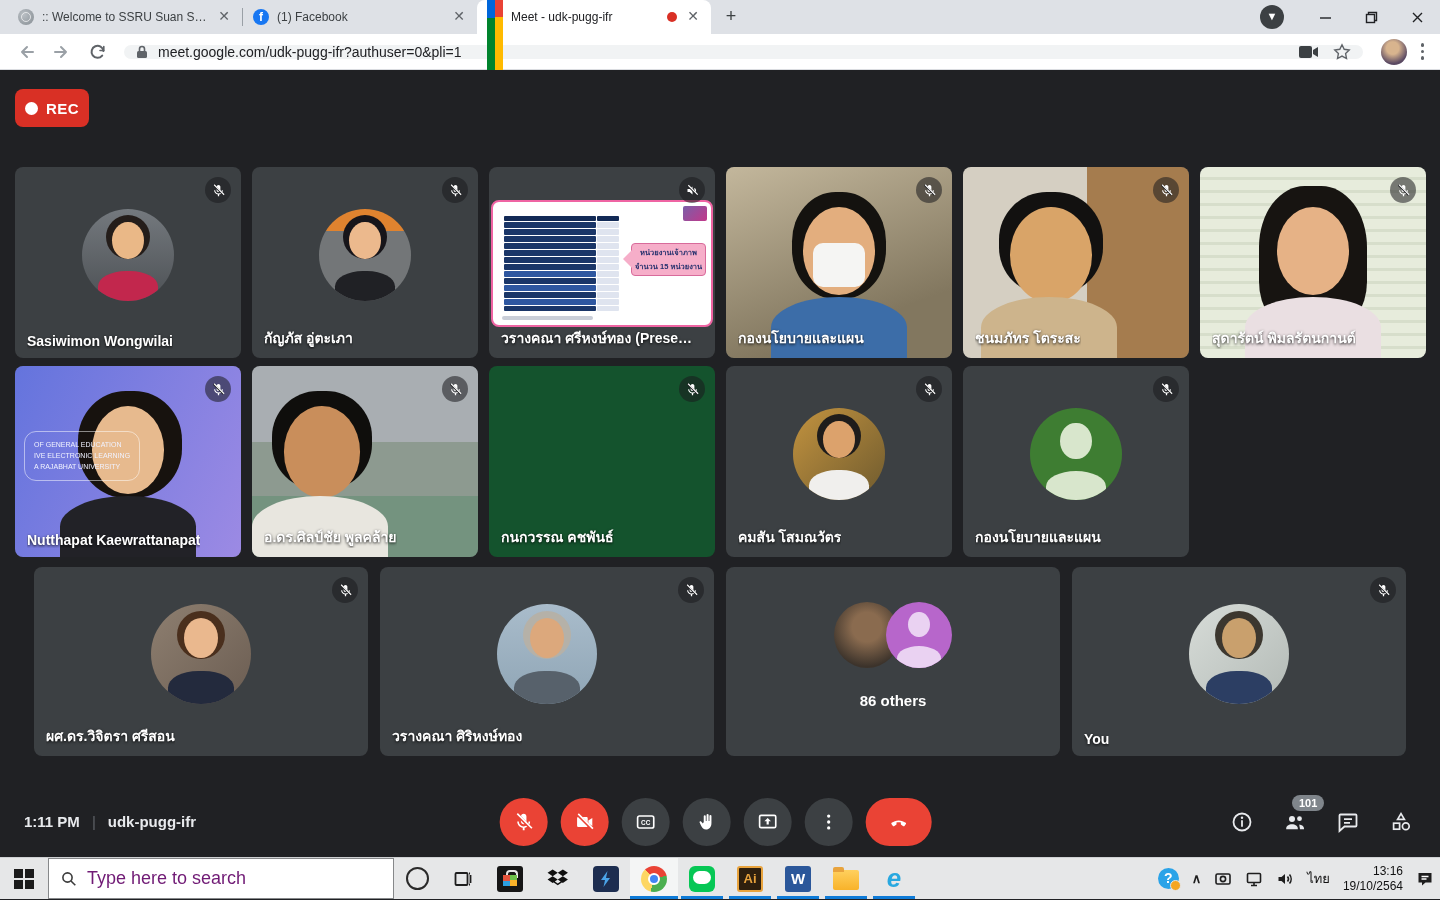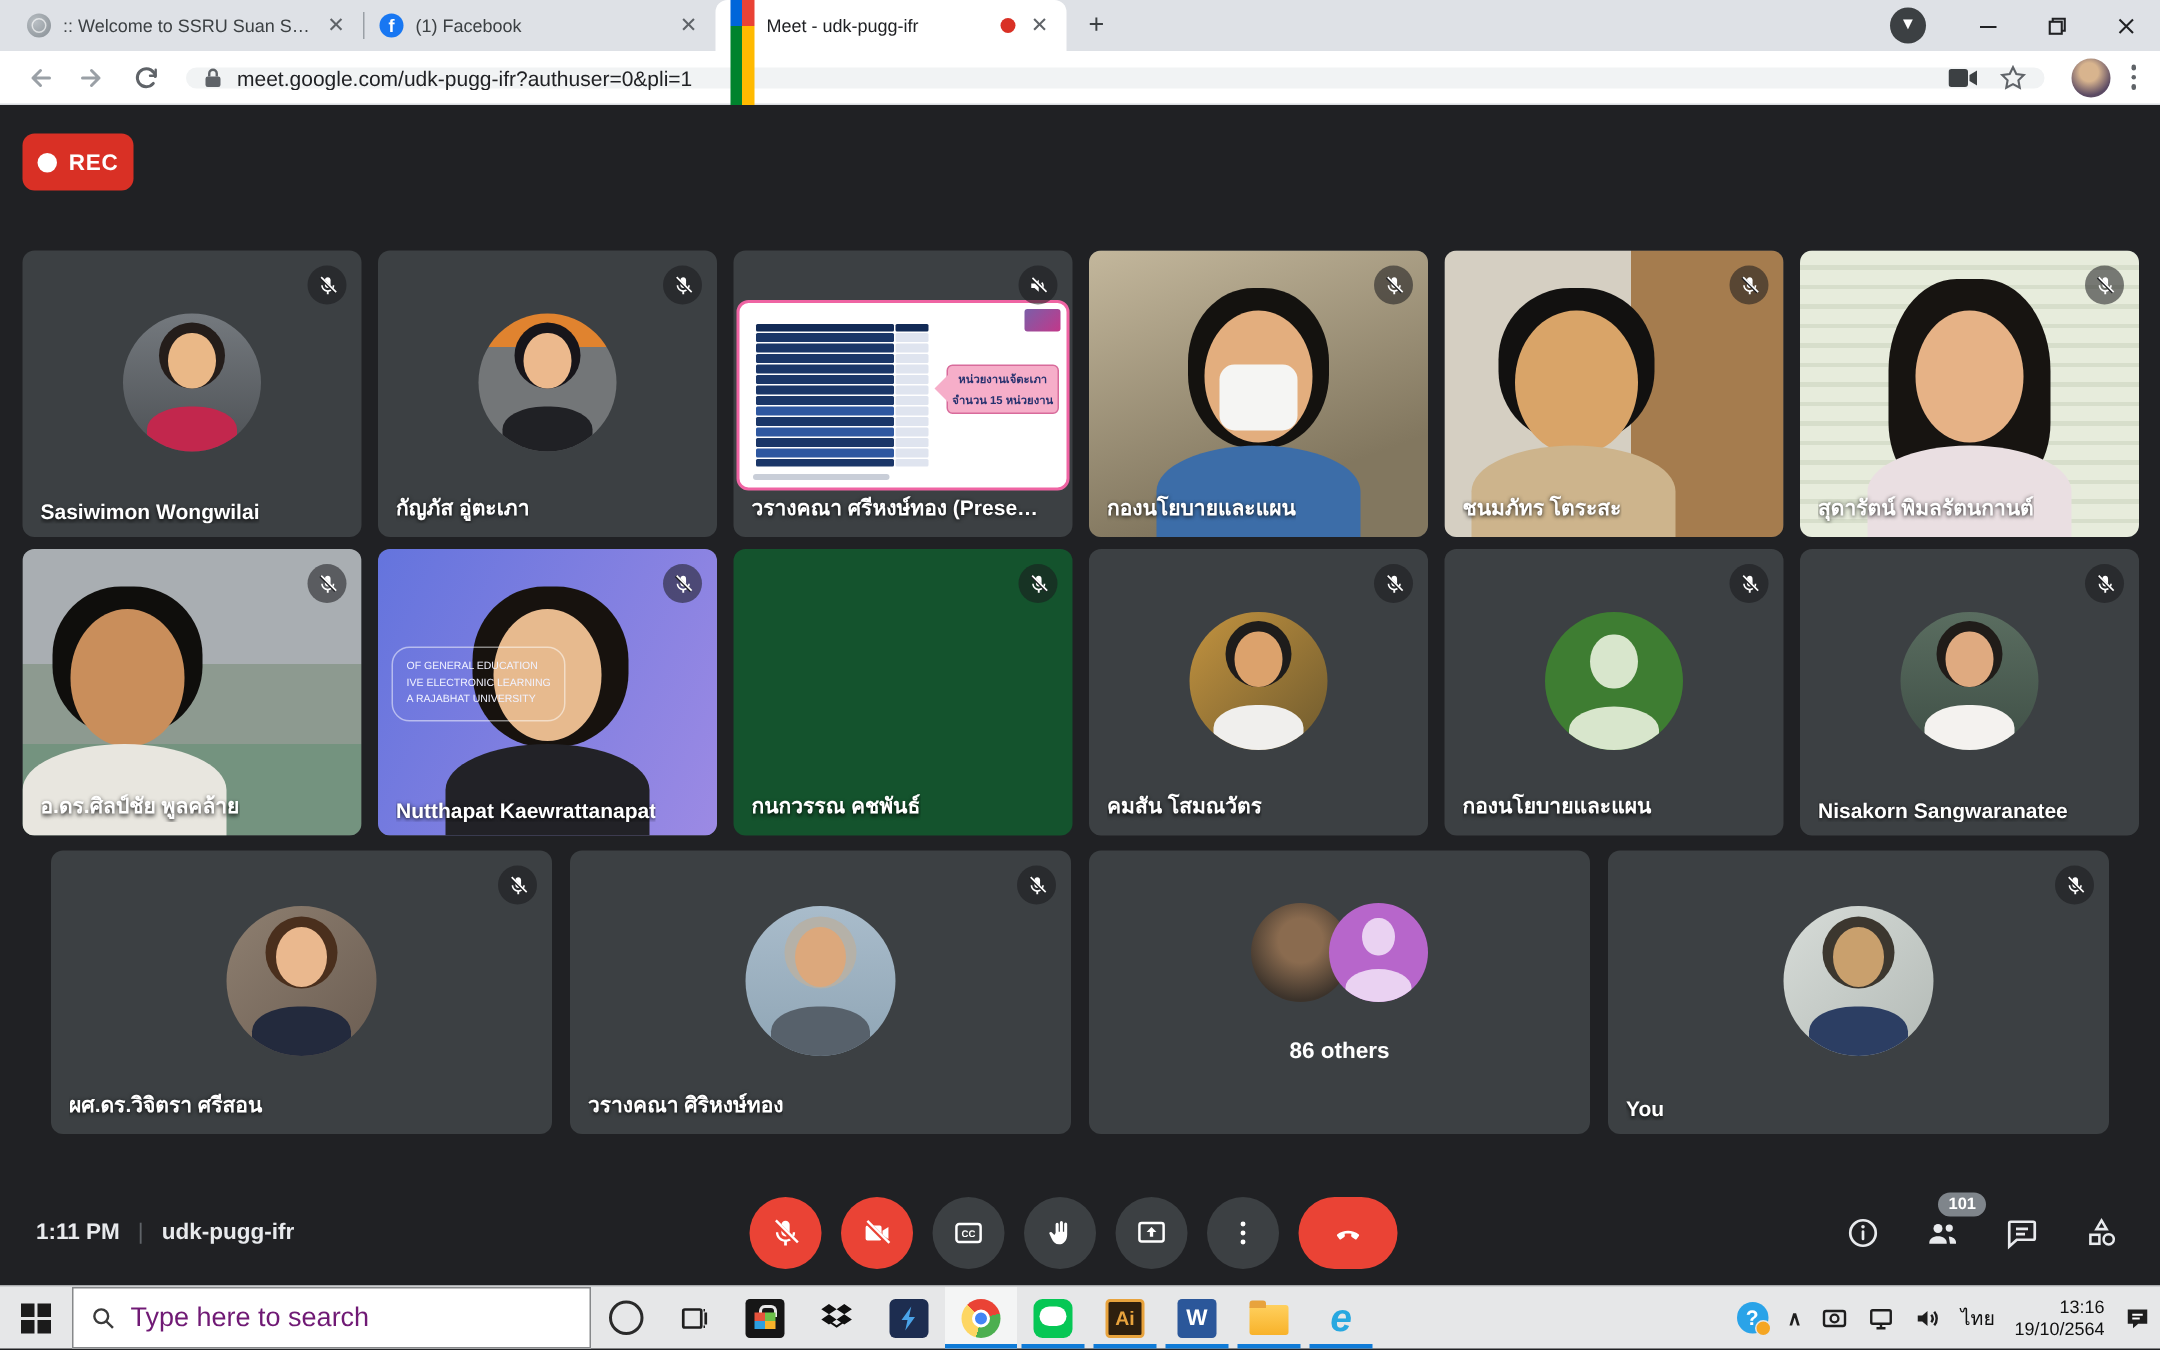--- a/index.html
+++ b/index.html
@@ -406,21 +406,21 @@
               <div class="trow">
                 <span class="c1"></span>
                 <span class="c2"></span>
               </div>
               <div class="trow">
                 <span class="c1"></span>
                 <span class="c2"></span>
               </div>
             </div>
             <div class="s-callout">
-              <div>หน่วยงานเจ้ตะเภา</div>
+              <div>หน่วยงานเจ้าภาพ</div>
               <div>จำนวน 15 หน่วยงาน</div>
             </div>
             <div class="s-img"></div>
             <div class="s-foot"></div>
           </div>
           <div class="pname">วรางคณา ศรีหงษ์ทอง (Presen...</div>
           <div class="micbadge">
             <svg viewBox="0 0 24 24">
               <path fill="#fff" d="M4 9.5v5h3.5L12 18.5v-13L7.5 9.5z"></path>
               <path fill="#fff" d="M14.5 9.2a4.2 4.2 0 0 1 0 5.6l1.3 1.3a6 6 0 0 0 0-8.2z"></path>
@@ -475,37 +475,20 @@
             <svg viewBox="0 0 24 24">
               <path fill="#fff" d="M12 14.5c1.7 0 3-1.3 3-3V6c0-1.7-1.3-3-3-3s-3 1.3-3 3v5.5c0 1.7 1.3 3 3 3z"></path>
               <path fill="#fff" d="M17.3 11.5c0 2.9-2.4 5.3-5.3 5.3s-5.3-2.4-5.3-5.3H5c0 3.5 2.6 6.4 6 6.9V21h2v-2.6c3.4-.5 6-3.4 6-6.9h-1.7z"></path>
               <path stroke="#202124" stroke-width="3.2" d="M4.2 3.2l16 16"></path>
               <path stroke="#fff" stroke-width="1.8" d="M5 2.8l16 16"></path>
             </svg>
           </div>
         </div>
       </div>
       <div class="grid-row row2">
-        <div class="tile k-video s-silpachai">
-          <div class="scene">
-            <div class="hair"></div>
-            <div class="head"></div>
-            <div class="extra"></div>
-            <div class="body"></div>
-          </div>
-          <div class="pname">อ.ดร.ศิลป์ชัย พูลคล้าย</div>
-          <div class="micbadge">
-            <svg viewBox="0 0 24 24">
-              <path fill="#fff" d="M12 14.5c1.7 0 3-1.3 3-3V6c0-1.7-1.3-3-3-3s-3 1.3-3 3v5.5c0 1.7 1.3 3 3 3z"></path>
-              <path fill="#fff" d="M17.3 11.5c0 2.9-2.4 5.3-5.3 5.3s-5.3-2.4-5.3-5.3H5c0 3.5 2.6 6.4 6 6.9V21h2v-2.6c3.4-.5 6-3.4 6-6.9h-1.7z"></path>
-              <path stroke="#202124" stroke-width="3.2" d="M4.2 3.2l16 16"></path>
-              <path stroke="#fff" stroke-width="1.8" d="M5 2.8l16 16"></path>
-            </svg>
-          </div>
-        </div>
         <div class="tile k-video s-nutthapat">
           <div class="scene">
             <div class="hair"></div>
             <div class="head"></div>
             <div class="extra"></div>
             <div class="body"></div>
             <div class="ovbox">
               <div>OF GENERAL EDUCATION</div>
               <div>IVE ELECTRONIC LEARNING</div>
               <div>A RAJABHAT UNIVERSITY</div>
@@ -514,20 +497,37 @@
           <div class="pname">Nutthapat Kaewrattanapat</div>
           <div class="micbadge">
             <svg viewBox="0 0 24 24">
               <path fill="#fff" d="M12 14.5c1.7 0 3-1.3 3-3V6c0-1.7-1.3-3-3-3s-3 1.3-3 3v5.5c0 1.7 1.3 3 3 3z"></path>
               <path fill="#fff" d="M17.3 11.5c0 2.9-2.4 5.3-5.3 5.3s-5.3-2.4-5.3-5.3H5c0 3.5 2.6 6.4 6 6.9V21h2v-2.6c3.4-.5 6-3.4 6-6.9h-1.7z"></path>
               <path stroke="#202124" stroke-width="3.2" d="M4.2 3.2l16 16"></path>
               <path stroke="#fff" stroke-width="1.8" d="M5 2.8l16 16"></path>
             </svg>
           </div>
         </div>
+        <div class="tile k-video s-silpachai">
+          <div class="scene">
+            <div class="hair"></div>
+            <div class="head"></div>
+            <div class="extra"></div>
+            <div class="body"></div>
+          </div>
+          <div class="pname">อ.ดร.ศิลป์ชัย พูลคล้าย</div>
+          <div class="micbadge">
+            <svg viewBox="0 0 24 24">
+              <path fill="#fff" d="M12 14.5c1.7 0 3-1.3 3-3V6c0-1.7-1.3-3-3-3s-3 1.3-3 3v5.5c0 1.7 1.3 3 3 3z"></path>
+              <path fill="#fff" d="M17.3 11.5c0 2.9-2.4 5.3-5.3 5.3s-5.3-2.4-5.3-5.3H5c0 3.5 2.6 6.4 6 6.9V21h2v-2.6c3.4-.5 6-3.4 6-6.9h-1.7z"></path>
+              <path stroke="#202124" stroke-width="3.2" d="M4.2 3.2l16 16"></path>
+              <path stroke="#fff" stroke-width="1.8" d="M5 2.8l16 16"></path>
+            </svg>
+          </div>
+        </div>
         <div class="tile k-empty s-black">
           <div class="pname">กนกวรรณ คชพันธ์</div>
           <div class="micbadge">
             <svg viewBox="0 0 24 24">
               <path fill="#fff" d="M12 14.5c1.7 0 3-1.3 3-3V6c0-1.7-1.3-3-3-3s-3 1.3-3 3v5.5c0 1.7 1.3 3 3 3z"></path>
               <path fill="#fff" d="M17.3 11.5c0 2.9-2.4 5.3-5.3 5.3s-5.3-2.4-5.3-5.3H5c0 3.5 2.6 6.4 6 6.9V21h2v-2.6c3.4-.5 6-3.4 6-6.9h-1.7z"></path>
               <path stroke="#202124" stroke-width="3.2" d="M4.2 3.2l16 16"></path>
               <path stroke="#fff" stroke-width="1.8" d="M5 2.8l16 16"></path>
             </svg>
           </div>
@@ -547,36 +547,20 @@
               <path stroke="#fff" stroke-width="1.8" d="M5 2.8l16 16"></path>
             </svg>
           </div>
         </div>
         <div class="tile k-avatar s-greenav">
           <div class="av">
             <div class="head"></div>
             <div class="body"></div>
           </div>
           <div class="pname">กองนโยบายและแผน</div>
-          <div class="micbadge">
-            <svg viewBox="0 0 24 24">
-              <path fill="#fff" d="M12 14.5c1.7 0 3-1.3 3-3V6c0-1.7-1.3-3-3-3s-3 1.3-3 3v5.5c0 1.7 1.3 3 3 3z"></path>
-              <path fill="#fff" d="M17.3 11.5c0 2.9-2.4 5.3-5.3 5.3s-5.3-2.4-5.3-5.3H5c0 3.5 2.6 6.4 6 6.9V21h2v-2.6c3.4-.5 6-3.4 6-6.9h-1.7z"></path>
-              <path stroke="#202124" stroke-width="3.2" d="M4.2 3.2l16 16"></path>
-              <path stroke="#fff" stroke-width="1.8" d="M5 2.8l16 16"></path>
-            </svg>
-          </div>
-        </div>
-        <div class="tile k-avatar s-nisakorn">
-          <div class="av">
-            <div class="hair"></div>
-            <div class="head"></div>
-            <div class="body"></div>
-          </div>
-          <div class="pname">Nisakorn Sangwaranatee</div>
           <div class="micbadge">
             <svg viewBox="0 0 24 24">
               <path fill="#fff" d="M12 14.5c1.7 0 3-1.3 3-3V6c0-1.7-1.3-3-3-3s-3 1.3-3 3v5.5c0 1.7 1.3 3 3 3z"></path>
               <path fill="#fff" d="M17.3 11.5c0 2.9-2.4 5.3-5.3 5.3s-5.3-2.4-5.3-5.3H5c0 3.5 2.6 6.4 6 6.9V21h2v-2.6c3.4-.5 6-3.4 6-6.9h-1.7z"></path>
               <path stroke="#202124" stroke-width="3.2" d="M4.2 3.2l16 16"></path>
               <path stroke="#fff" stroke-width="1.8" d="M5 2.8l16 16"></path>
             </svg>
           </div>
         </div>
       </div>

